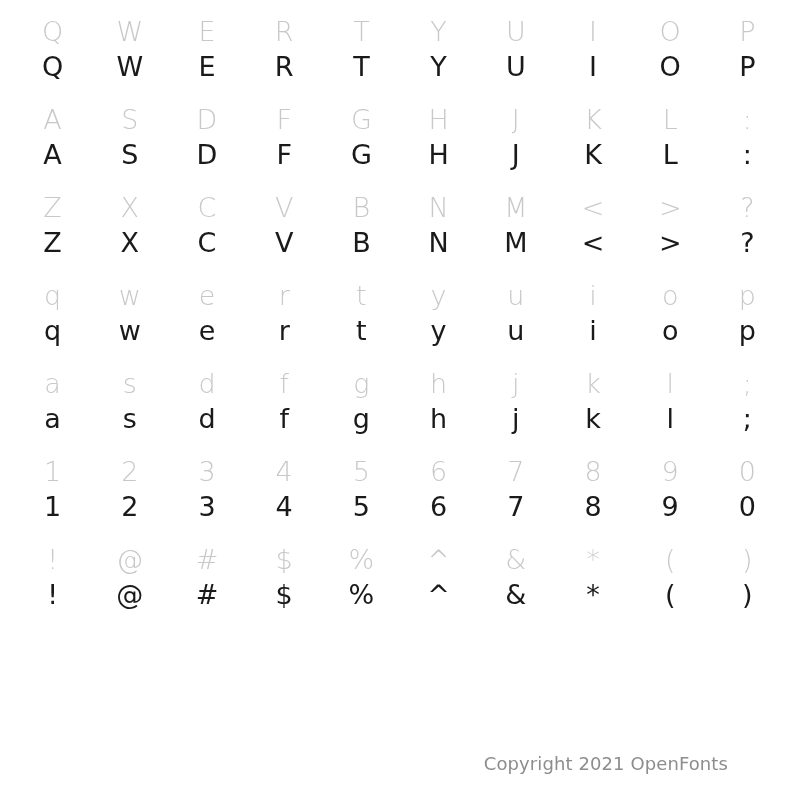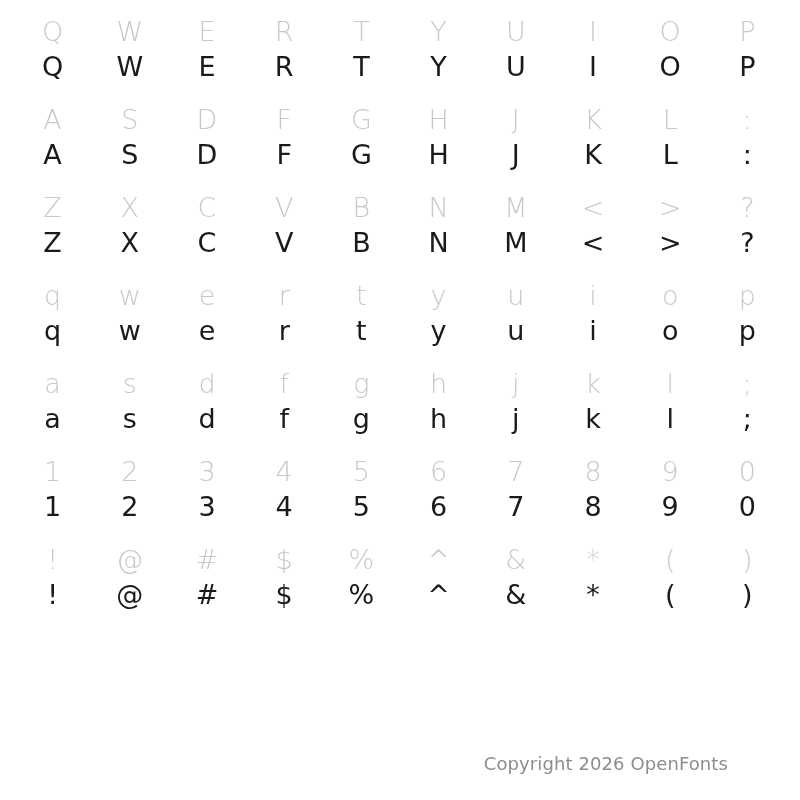--- a/index.html
+++ b/index.html
@@ -242,14 +242,14 @@
           <div class="char-cell">$</div>
           <div class="char-cell">%</div>
           <div class="char-cell">^</div>
           <div class="char-cell">&amp;</div>
           <div class="char-cell">*</div>
           <div class="char-cell">(</div>
           <div class="char-cell">)</div>
         </div>
       </div>
     </div>
-  <div class="copyright">Copyright 2026 OpenFonts</div>
+  <div class="copyright">Copyright 2021 OpenFonts</div>
 </div>
 
 </body></html>

